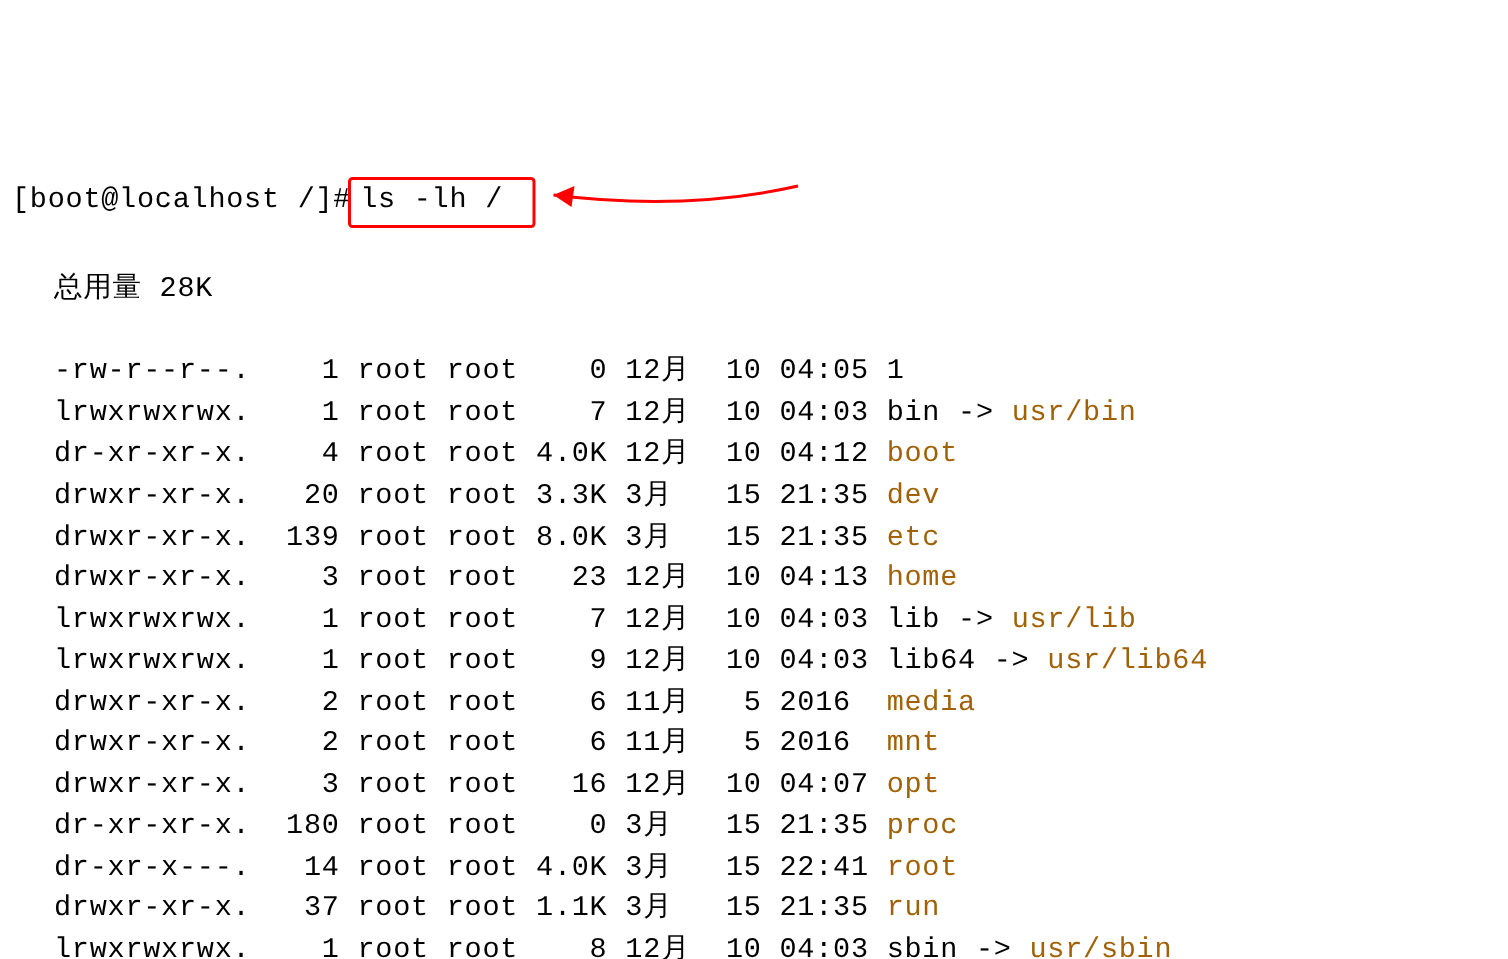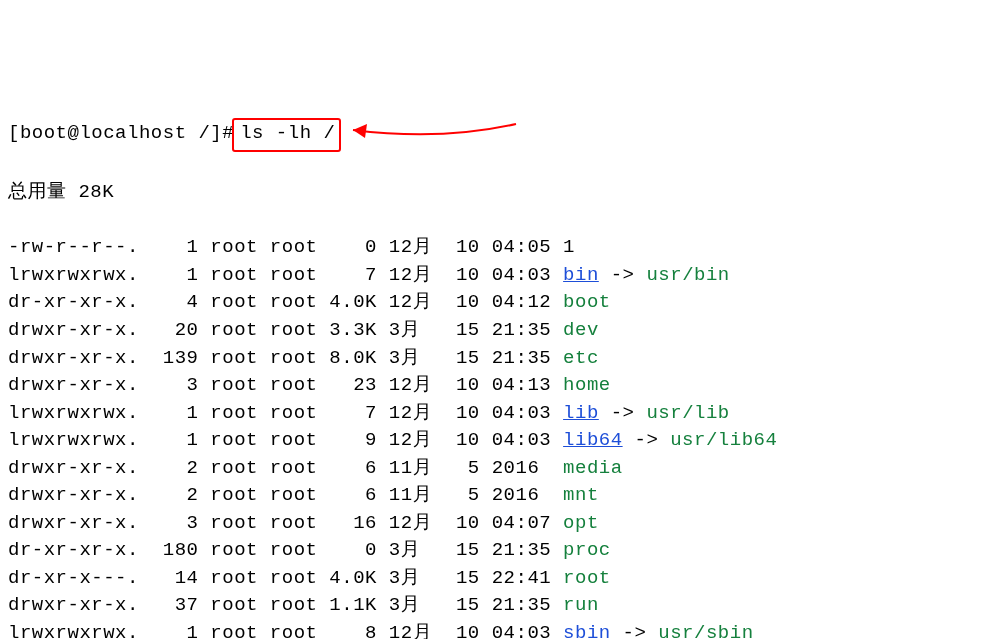--- a/index.html
+++ b/index.html
@@ -12,39 +12,39 @@
     color: #000000;
     white-space: pre;
     letter-spacing: 0.5px;
   }
   .prompt-line {
     position: relative;
   }
   .cmd-box {
     border: 2px solid #ff0000;
     border-radius: 3px;
-    padding: 0 4px 2px 6px;
+    padding: 0 20px 2px 6px;
     display: inline-block;
     margin-left: -2px;
   }
   .arrow-wrap {
     display: inline-block;
     position: relative;
     width: 220px;
     height: 22px;
     vertical-align: middle;
   }
   .arrow-wrap svg {
     position: absolute;
     left: 0;
     top: -6px;
   }
-  .cyan { color: #1d4ed8; text-decoration: underline; }
-  .blue { color: #15803d; }
-  .row { white-space: pre; }
+  .cyan { color: #000000; }
+  .blue { color: #a16207; }
+  .row { white-space: pre; margin-left: 28px; }
 </style>
 </head>
 <body>
 
 
 
 <div class="prompt-line"><span>[boot@localhost /]#</span><span class="cmd-box"><span>ls -lh /</span></span><span class="arrow-wrap"><svg width="220" height="40" viewBox="0 0 220 40">
         <path d="M 175 8 Q 100 25 12 14" stroke="#ff0000" stroke-width="2" fill="none"></path>
         <path d="M 12 14 L 26 8 L 24 22 Z" fill="#ff0000"></path>
       </svg></span></div>

